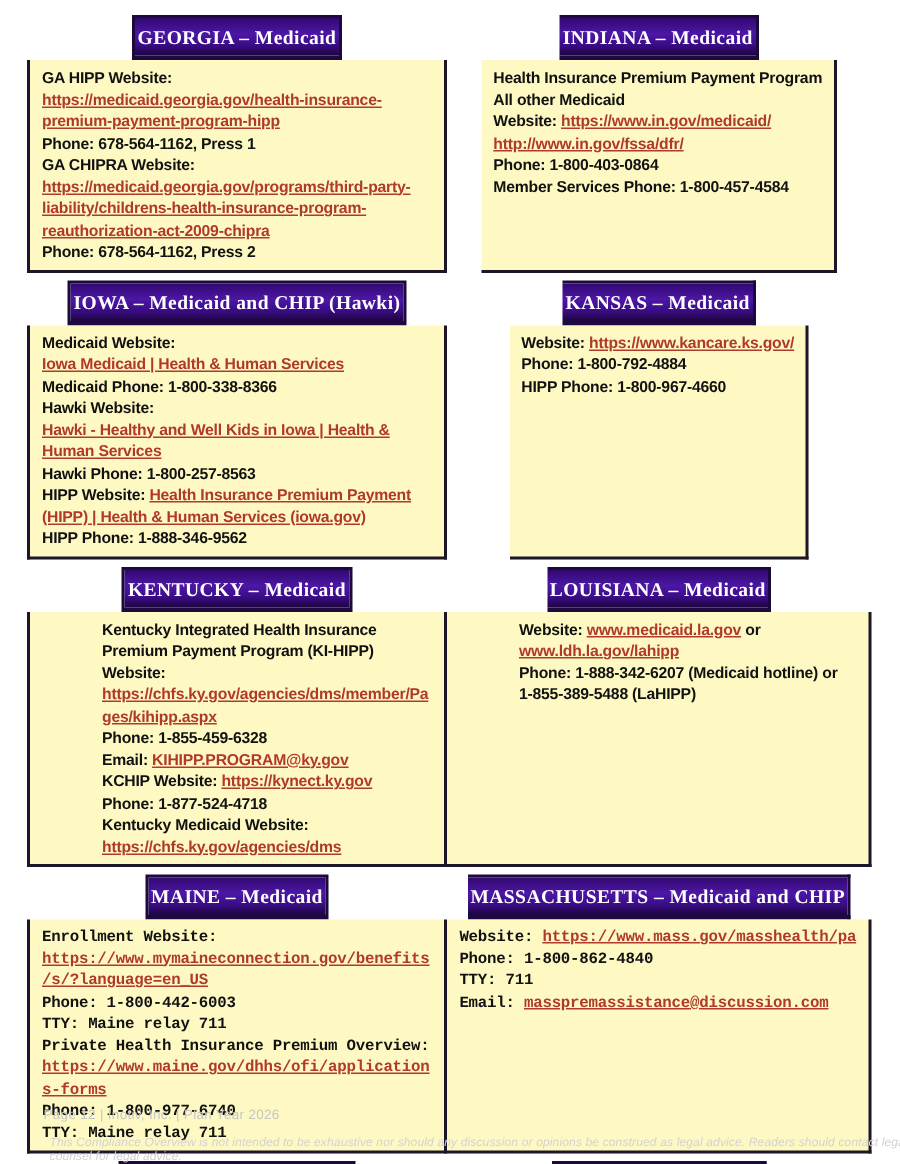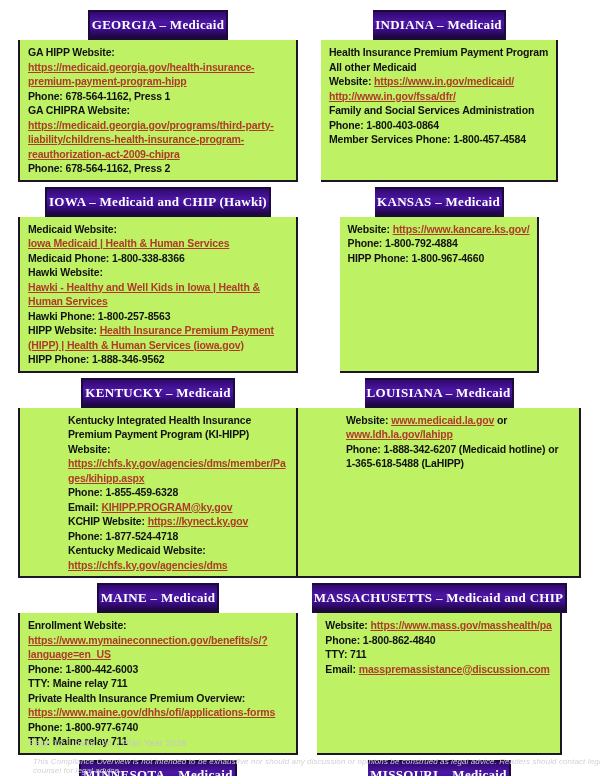--- a/index.html
+++ b/index.html
@@ -27,34 +27,34 @@
     font-weight:bold;
     font-size:13px;
     text-align:center;
     padding:5px 2px 4px 2px;
     letter-spacing:.3px;
   }
   .state-cell.right .cell-header{border-left:none;}
   .cell-body{
     border:2px solid var(--border2);
     border-top:none;
-    background:#bef264;
+    background:#fef9c3;
     padding:5px 8px 4px 8px;
     font-size:10.5px;
     font-weight:bold;
     color:var(--ink);
     letter-spacing:-0.15px;
     line-height:14.5px;
     flex:1;
   }
   .state-cell.right .cell-body{border-left:none;}
   .state-row:nth-of-type(1) .cell-body{min-height:108px;}
   .state-row:nth-of-type(2) .cell-body{min-height:132px;}
   .state-row:nth-of-type(3) .cell-body{min-height:112px;padding-left:48px;}
-  .state-row:nth-of-type(4) .cell-body{min-height:117px;}
+  .state-row:nth-of-type(4) .cell-body{min-height:117px;font-family:Liberation Mono, monospace;}
   .state-row:nth-of-type(5) .cell-body{min-height:41px;}
   .line{overflow-wrap:anywhere;}
   .lnk{
     color:var(--link);
     text-decoration:underline;
     cursor:pointer;
   }
   .footer-line1{
     position:absolute;left:29px;top:738px;
     font-size:9px;color:var(--muted);
@@ -82,21 +82,20 @@
             <div class="line"><span>Phone: 678-564-1162, Press 2</span></div>
           </div>
         </div>
         <div class="state-cell right">
           <div class="cell-header">INDIANA – Medicaid</div>
           <div class="cell-body">
             <div class="line"><span>Health Insurance Premium Payment Program</span></div>
             <div class="line"><span>All other Medicaid</span></div>
             <div class="line"><span>Website: </span><span class="lnk">https://www.in.gov/medicaid/</span></div>
             <div class="line"><span class="lnk">http://www.in.gov/fssa/dfr/</span></div>
-            <div class="line"><span>Family and Social Services Administration</span></div>
             <div class="line"><span>Phone: 1-800-403-0864</span></div>
             <div class="line"><span>Member Services Phone: 1-800-457-4584</span></div>
           </div>
         </div>
       </div>
       <div class="state-row">
         <div class="state-cell left">
           <div class="cell-header">IOWA – Medicaid and CHIP (Hawki)</div>
           <div class="cell-body">
             <div class="line"><span>Medicaid Website:</span></div>
@@ -129,21 +128,21 @@
             <div class="line"><span>KCHIP Website: </span><span class="lnk">https://kynect.ky.gov</span></div>
             <div class="line"><span>Phone: 1-877-524-4718</span></div>
             <div class="line"><span>Kentucky Medicaid Website: </span><span class="lnk">https://chfs.ky.gov/agencies/dms</span></div>
           </div>
         </div>
         <div class="state-cell right">
           <div class="cell-header">LOUISIANA – Medicaid</div>
           <div class="cell-body">
             <div class="line"><span>Website: </span><span class="lnk">www.medicaid.la.gov</span><span> or </span><span class="lnk">www.ldh.la.gov/lahipp</span></div>
             <div class="line"><span>Phone: 1-888-342-6207 (Medicaid hotline) or</span></div>
-            <div class="line"><span>1-365-618-5488 (LaHIPP)</span></div>
+            <div class="line"><span>1-855-389-5488 (LaHIPP)</span></div>
           </div>
         </div>
       </div>
       <div class="state-row">
         <div class="state-cell left">
           <div class="cell-header">MAINE – Medicaid</div>
           <div class="cell-body">
             <div class="line"><span>Enrollment Website:</span></div>
             <div class="line"><span class="lnk">https://www.mymaineconnection.gov/benefits/s/?language=en_US</span></div>
             <div class="line"><span>Phone: 1-800-442-6003</span></div>

